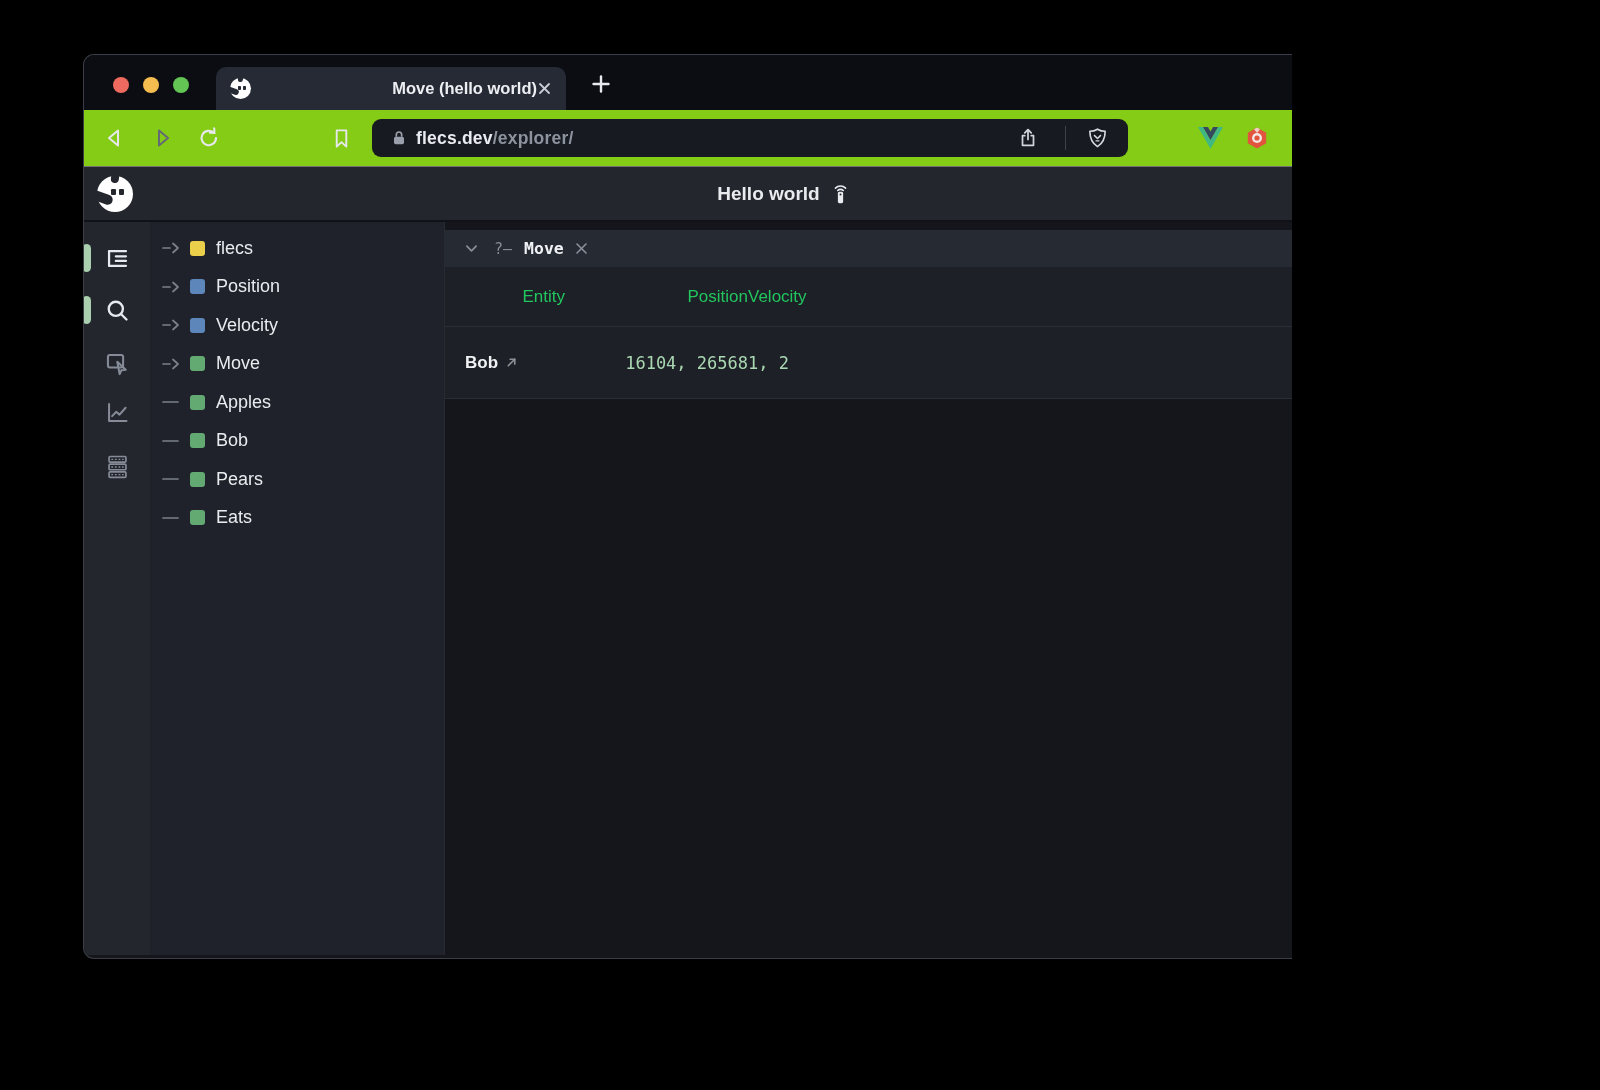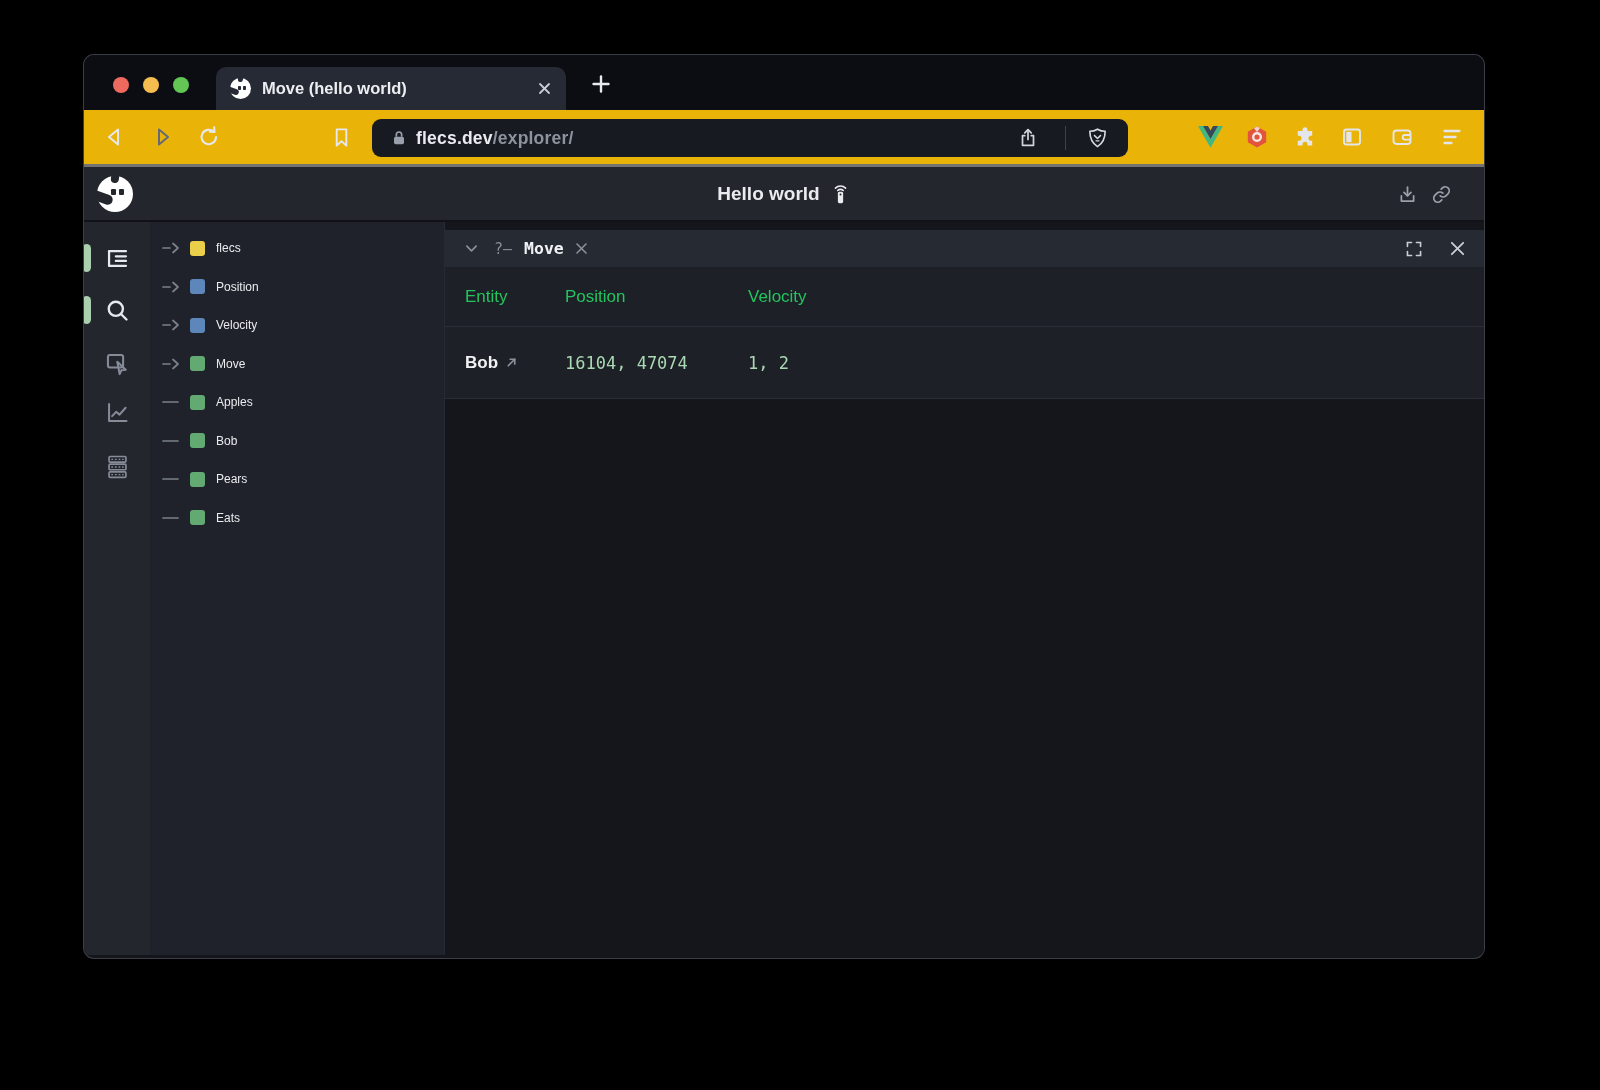--- a/index.html
+++ b/index.html
@@ -1,36 +1,36 @@
 <!DOCTYPE html>
 <html><head>
 <meta charset="utf-8">
 <style>
   * { margin:0; padding:0; box-sizing:border-box; }
   html,body { background:#000; }
-  .stage { position:relative; width:1600px; height:1090px; background:#000; overflow:hidden;
-           font-family:"Liberation Sans", sans-serif; }
+  .stage { position:relative; width:1292px; height:1090px; background:#000; overflow:hidden;
+           font-family:"Liberation Sans", sans-serif;text-align:right; }
   .window { position:absolute; left:84px; top:55px; width:1400px; height:903px;
             background:#14161b; border-radius:10px; overflow:hidden;
             box-shadow:0 0 0 1px #3b3e46, 0 18px 50px rgba(0,0,0,.65); }
 
   
   .tabbar { position:relative; height:55px; background:#0b0d12; } 
   .dots { position:absolute; left:29px; top:22px; display:flex; gap:14px; }
   .dot { width:16px; height:16px; border-radius:50%; }
   .tab { position:absolute; left:132px; top:12px; width:350px; height:43px;
          background:#252a34; border-radius:10px 10px 0 0;
          display:flex; align-items:center; padding:0 14px; }
   .tab-title { flex:1; margin-left:11px; font-size:16.5px; font-weight:600; color:#eceef2;
                white-space:nowrap; overflow:hidden; }
   .icon-btn { display:flex; align-items:center; justify-content:center; color:#c9cdd4; }
   .newtab { position:absolute; left:504px; top:16px; width:26px; height:26px; color:#e8eaee; }
 
   
-  .toolbar { position:relative; height:57px; background:#eab308; border-bottom:3px solid #737373; }
+  .toolbar { position:relative; height:57px; background:#84cc16; border-bottom:1px solid #737373; }
   .tb { position:absolute; top:50%; transform:translateY(-50%); width:26px; height:26px; }
   .urlbar { position:absolute; left:288px; top:9px; width:756px; height:38px; background:#171a21;
             border-radius:9px; display:flex; align-items:center; }
   .urltext { margin-left:44px; font-size:17.5px; font-weight:600; color:#e9ebf0; letter-spacing:.2px; }
   .urltext .path { color:#8d939e; font-weight:600; }
   .url-ico { position:absolute; top:50%; transform:translateY(-50%); }
 
   
   .appheader { position:relative; height:55px; background:#24262e; border-bottom:2px solid #101217; }
   .apptitle { position:absolute; left:0; right:0; top:0; bottom:0; display:flex;
@@ -42,21 +42,21 @@
   .iconrail { position:relative; width:66px; background:#24262e; flex:none; }
   .rail-ico { position:absolute; left:50%; transform:translate(-50%,-50%); width:30px; height:30px;
               display:flex; align-items:center; justify-content:center; }
   .pill { position:absolute; left:-2px; width:9px; height:28px; border-radius:5px; }
 
   
   .treepanel { width:294px; background:#1f222a; flex:none; padding-top:7px; }
   .trow-item { height:38.5px; display:flex; align-items:center; padding-left:12px; cursor:default; }
   .branch { width:26px; flex:none; color:#7b818b; display:flex; align-items:center; }
   .swatch { width:15px; height:15px; border-radius:3px; margin:0 11px 0 2px; flex:none; }
-  .tlabel { font-size:12px; color:#e9ebef; }
+  .tlabel { font-size:18px; color:#e9ebef; }
 
   
   .querypanel { flex:1; background:#14161b; border-left:1px solid #262a33;
                 display:flex; flex-direction:column; padding-top:8px; }
   .qheader { height:37px; background:#262a33; display:flex; align-items:center; padding:0 18px; flex:none; }
   .qbadge { font-family:"DejaVu Sans Mono", monospace; font-size:15px; color:#868d97; margin:0 12px 0 14px; }
   .qtitle { font-family:"DejaVu Sans Mono", monospace; font-size:16.5px; font-weight:700; color:#f0f2f5; }
   .qclose { margin-left:10px; color:#8a909a; }
   .qright { margin-left:auto; display:flex; align-items:center; gap:26px; color:#9aa0aa; }
 
@@ -410,20 +410,20 @@
         <div class="trow">
           <span class="cell-entity">
             <span>Bob</span>
             <span class="icon-btn" style="color:#8b919b;">
               <svg width="13" height="13" viewBox="0 0 14 14" fill="none" stroke="currentColor" stroke-width="1.8" stroke-linecap="round" stroke-linejoin="round">
                 <line x1="3.5" y1="10.5" x2="10.5" y2="3.5"></line>
                   <polyline points="5.5,3.5 10.5,3.5 10.5,8.5"></polyline>
               </svg>
             </span>
           </span>
-          <span class="cell-val cell-pos">16104, 47074</span>
+          <span class="cell-val cell-pos">16104, 26568</span>
           <span class="cell-val">1, 2</span>
         </div>
       </div>
 
     </div>
   </div>
 </div>
 
 </body></html>

